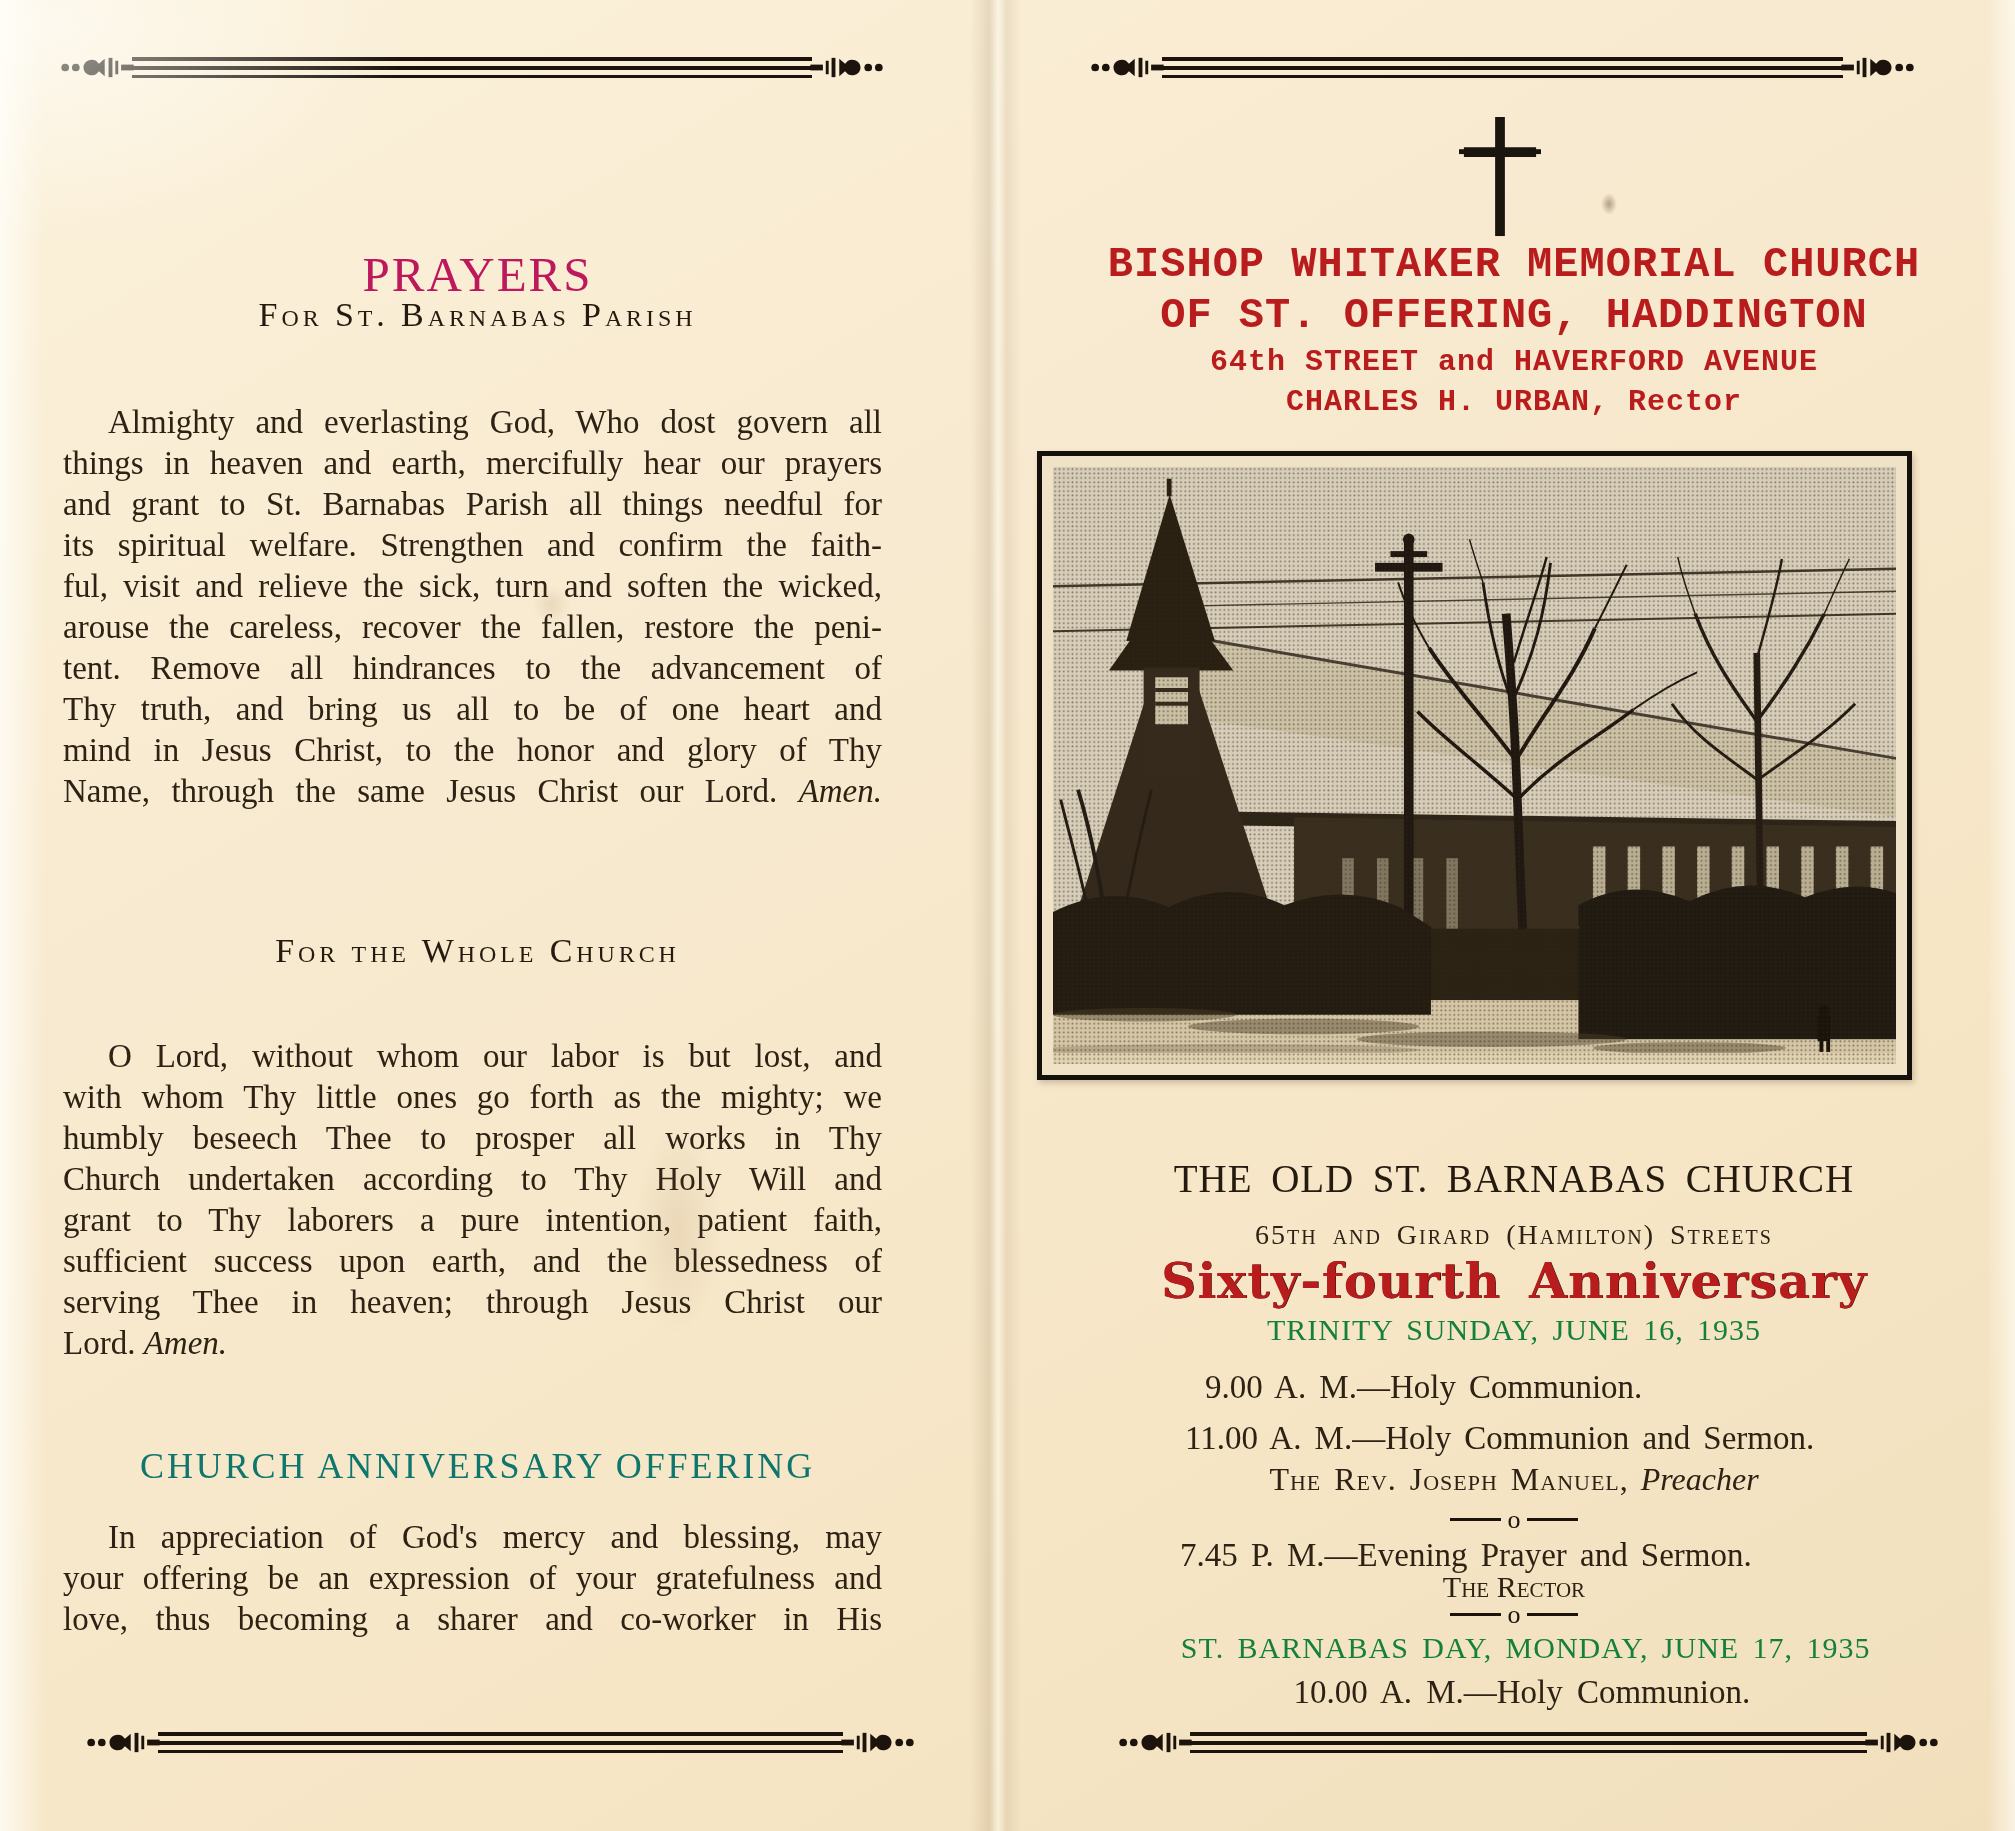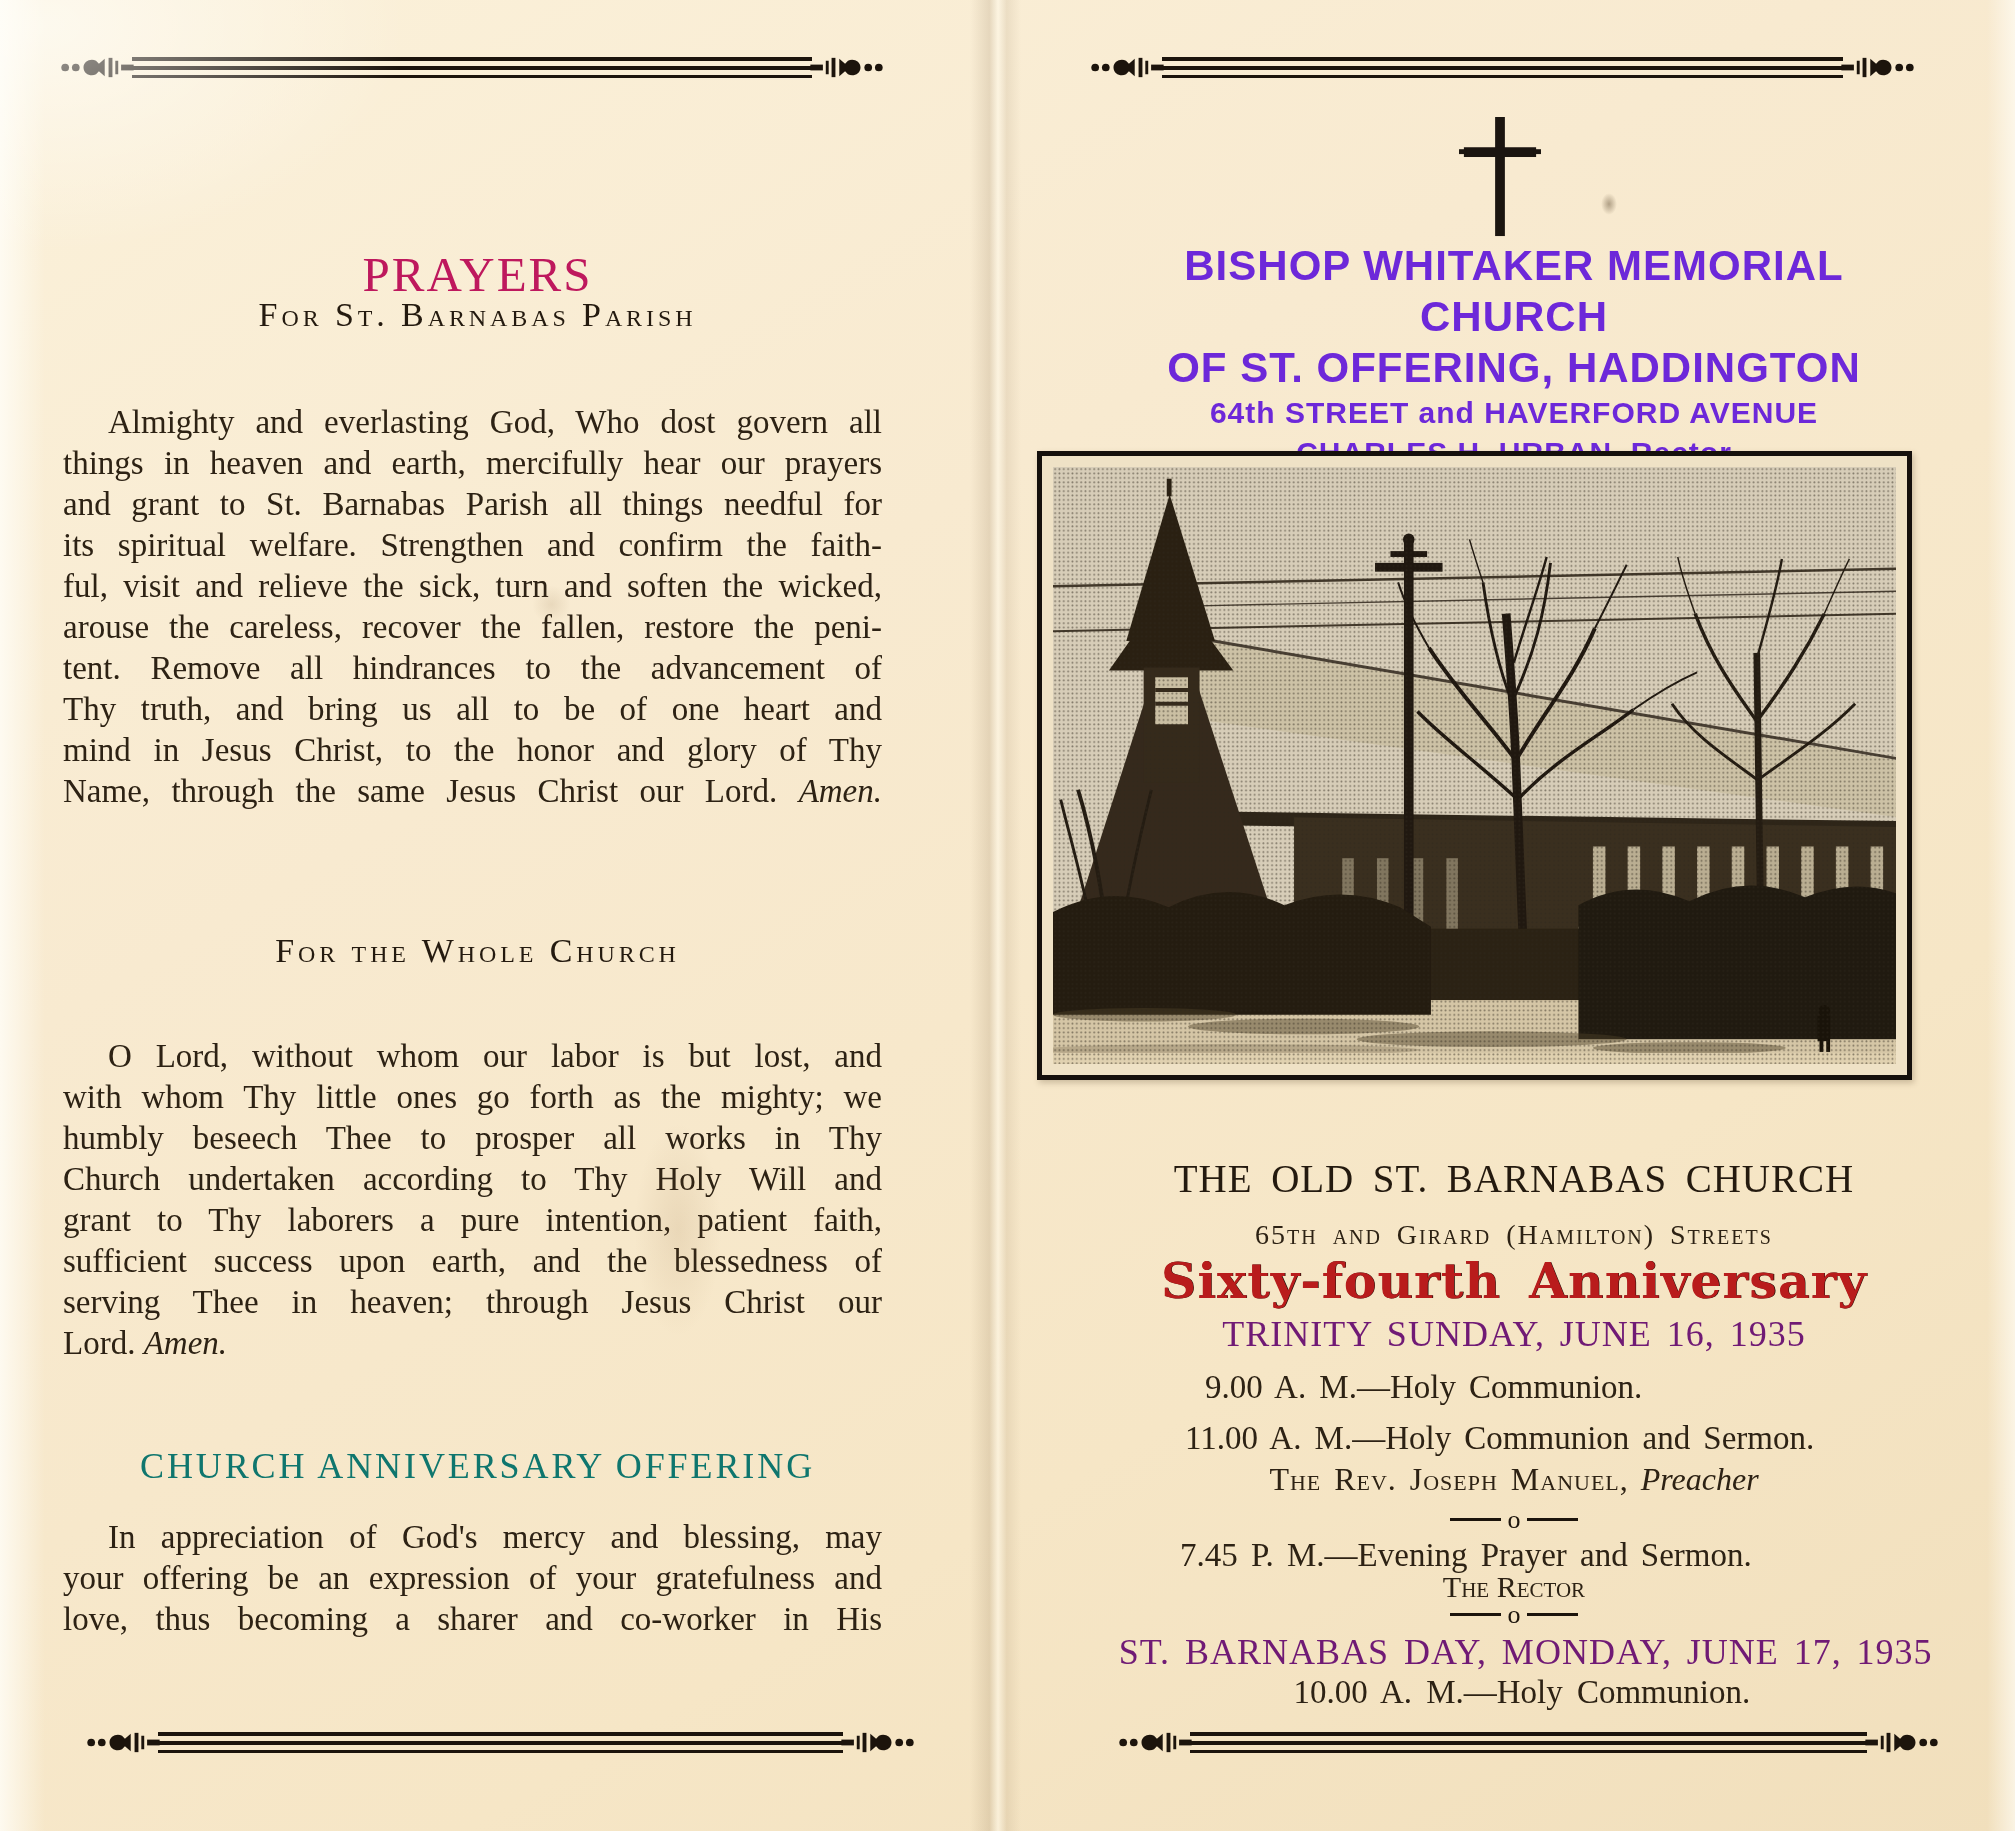--- a/index.html
+++ b/index.html
@@ -29,36 +29,36 @@
   #head-offering{top:1445px;font-size:36px;letter-spacing:2.9px;color:#0f766e;}
   .para{position:absolute;left:63px;width:819px;font-size:33px;line-height:41px;}
   .jline{text-align:justify;text-align-last:justify;-moz-text-align-last:justify;white-space:nowrap0;}
   .indent{padding-left:45px;box-sizing:border-box;}
   .lline{text-align:left;}
   .jl-last{text-align:justify;text-align-last:justify;}
   .amen{font-style:italic;}
 
   
   .rp-center{position:absolute;left:100px;width:858px;text-align:center;}
-  .mast{font-family:Liberation Sans, sans-serif;font-weight:bold;color:#6d28d9;}
+  .mast{font-family:Liberation Mono, monospace;font-weight:bold;color:#b91c1c;}
   .m-big{font-size:42px;line-height:51px;letter-spacing:1px;}
   .m-small{font-size:30px;line-height:40px;letter-spacing:1px;}
   #masthead{top:240px;}
   #cross{position:absolute;left:470px;top:117px;width:90px;height:121px;}
 
   #photo-frame{position:absolute;left:52px;top:451px;width:875px;height:629px;
     border:5.9px solid #15100c;background:#efe2c6;padding:10.7px;box-sizing:border-box;
     box-shadow:2px 2.9px 5.9px rgba(80,60,30,.25);}
   #photo-frame svg{display:block;width:100%;height:100%;}
 
   .cap1{top:1156px;font-size:39px;letter-spacing:1px;word-spacing:7.8px;color:#241a0f;}
   .cap2{top:1219px;font-size:28px;font-variant:small-caps;letter-spacing:2px;word-spacing:5.9px;}
   .anniv{top:1252px;font-family:"DejaVu Serif",serif;font-weight:bold;font-size:49px;
     letter-spacing:1px;word-spacing:9.8px;color:#b91c1c;text-shadow:0.6px 0 0 #1b130b;}
-  .dateline{font-size:36px;letter-spacing:1px;word-spacing:4.9px;color:#701a75;}
+  .dateline{font-size:30px;letter-spacing:1px;word-spacing:4.9px;color:#15803d;}
   #trinity{top:1313px;}
   .sched{position:absolute;font-size:33px;word-spacing:4.9px;white-space:nowrap;}
   #svc-900{left:220px;top:1369px;}
   #svc-1100{left:200px;top:1420px;}
   #svc-745{left:195px;top:1537px;}
   .sc{font-variant:small-caps;}
   #preacher{top:1461px;font-size:32px;word-spacing:3.9px;}
   #preacher .sc{letter-spacing:1px;}
   #rector{top:1570px;font-size:30px;}
   .odivider{display:flex;align-items:center;justify-content:center;}

